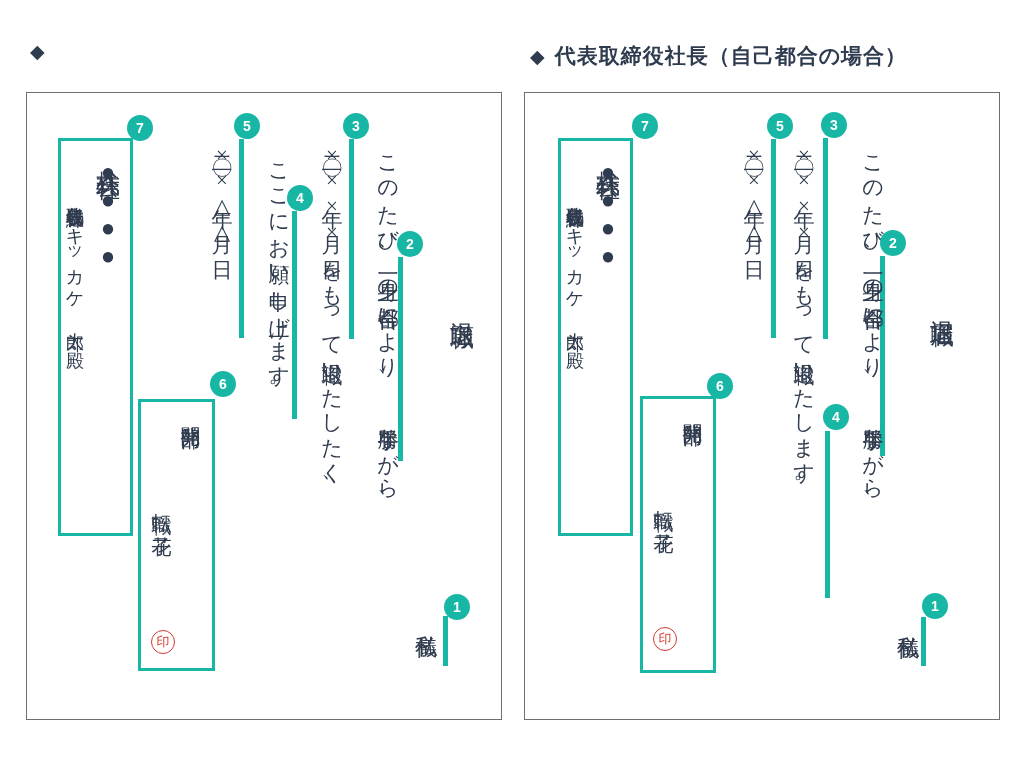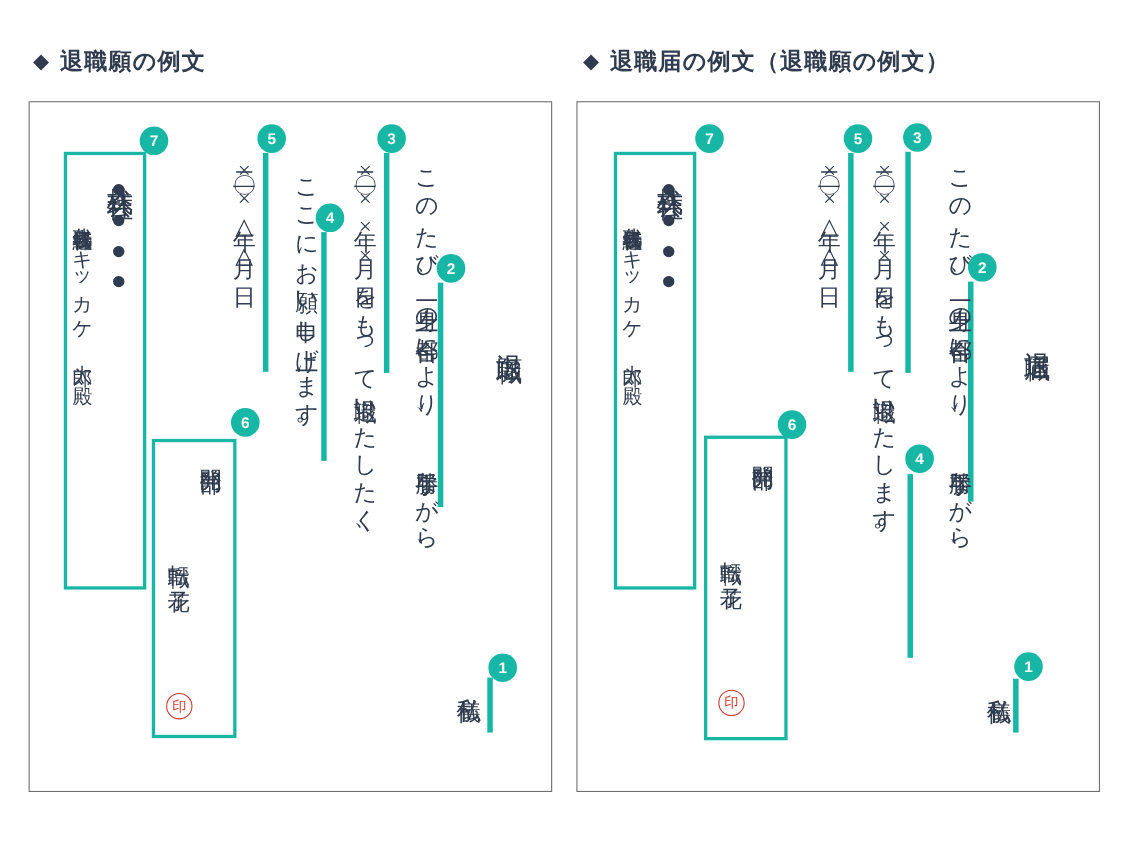--- a/index.html
+++ b/index.html
@@ -102,25 +102,24 @@
   .company .c2{left:5px;top:52px;font-size:18px;letter-spacing:0.5px;}
   .signer .s1{left:40px;top:9px;font-size:20px;}
   .signer .s2{left:11px;top:96px;font-size:20px;}
   .signer .stamp{left:10px;top:228px;}
 </style>
 </head>
 <body>
 
 <div class="sec-header" id="hdr-left">
   <span class="diamond">◆</span>
-  <span>退職願の例文</span>
 </div>
 <div class="sec-header" id="hdr-right">
   <span class="diamond">◆</span>
-  <span>退職届の例文（退職願の例文）</span>
+  <span>代表取締役社長（自己都合の場合）</span>
 </div>
 
 <div class="panel" id="panel-left">
   <div class="vtext title">退職願</div>
   <div class="vtext jg">私儀</div>
   <div class="vtext b1">このたび、一身上の都合により、　勝手ながら、</div>
   <div class="vtext b2">二〇××年×月×日をもって退職いたしたく、</div>
   <div class="vtext b3">ここにお願い申し上げます。</div>
   <div class="vtext dt">二〇××年△月△日</div>
 

